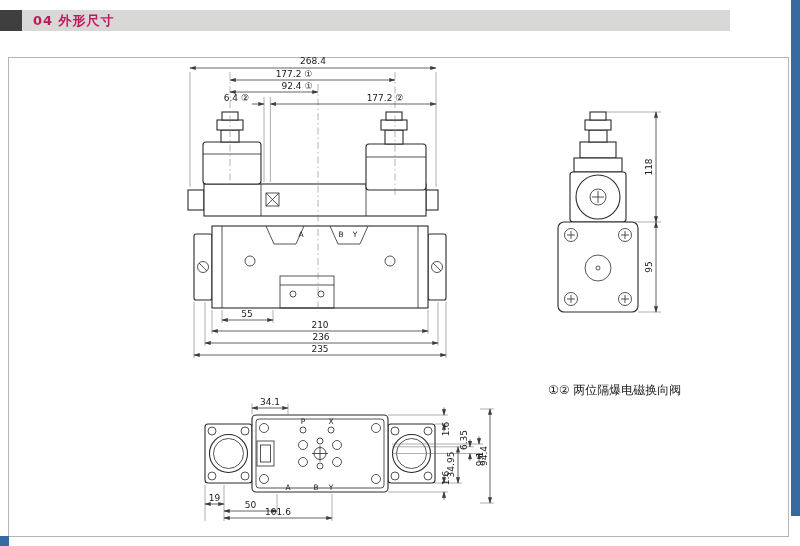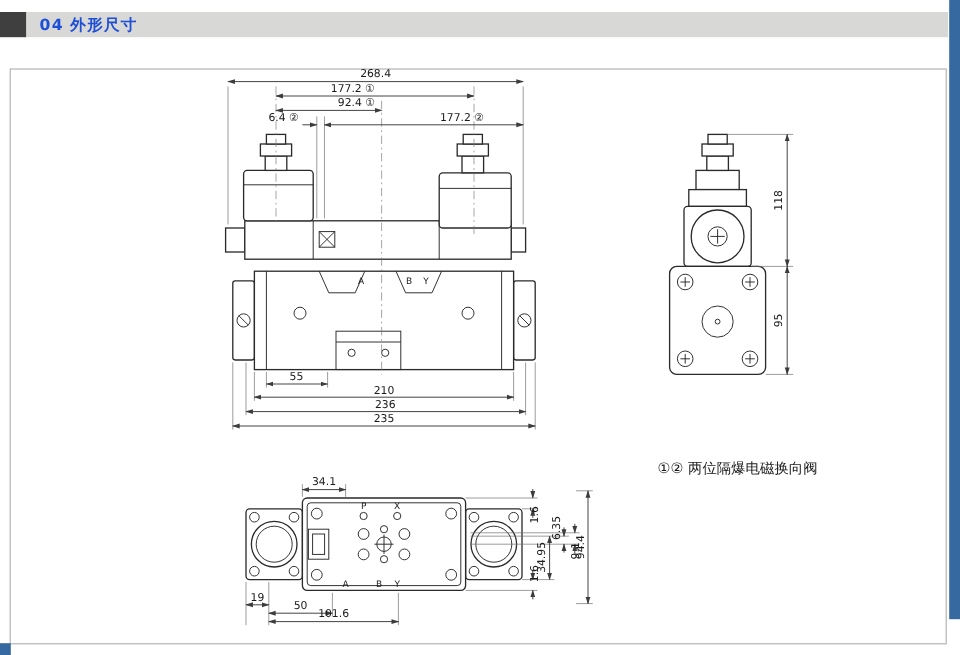--- a/index.html
+++ b/index.html
@@ -1,22 +1,22 @@
 <!DOCTYPE html>
 <html><head>
 <meta charset="utf-8">
 <style>
   * { margin:0; padding:0; box-sizing:border-box; }
   html,body { width:800px; height:546px; }
   body { background:#ffffff; font-family:"DejaVu Sans","Liberation Sans",sans-serif; }
   .page { position:relative; width:800px; height:546px; background:#ffffff; overflow:hidden; }
   .header-block { position:absolute; left:0; top:10px; width:22px; height:21px; background:#3f3f3f; }
-  .header-bar { position:absolute; left:22px; top:10px; width:768px; height:21px; background:#d8d8d6;
+  .header-bar { position:absolute; left:22px; top:10px; width:708px; height:21px; background:#d8d8d6;
                 display:flex; align-items:center; padding-left:11px; font-size:13px; font-weight:bold;
-                color:#1d4ed8; letter-spacing:1px; }
+                color:#be185d; letter-spacing:1px; }
   .frame { position:absolute; left:8px; top:57px; width:781px; height:480px; border:1px solid #b5b5b5; background:#fff; }
   svg.drawing { position:absolute; left:0; top:0; }
   svg text { font-family:"DejaVu Sans","Liberation Sans",sans-serif; fill:#1a1a1a; }
   .t  { font-size:9px; }
   .tp { font-size:7.5px; }
   .tn { font-size:12px; }
   .o  { fill:#ffffff; stroke:#2a2a2a; stroke-width:1.1; }
   .o2 { fill:none;    stroke:#2a2a2a; stroke-width:0.8; }
   .dim { stroke:#3c3c3c; stroke-width:0.8; fill:none; }
   .ext { stroke:#6a6a6a; stroke-width:0.55; fill:none; }

